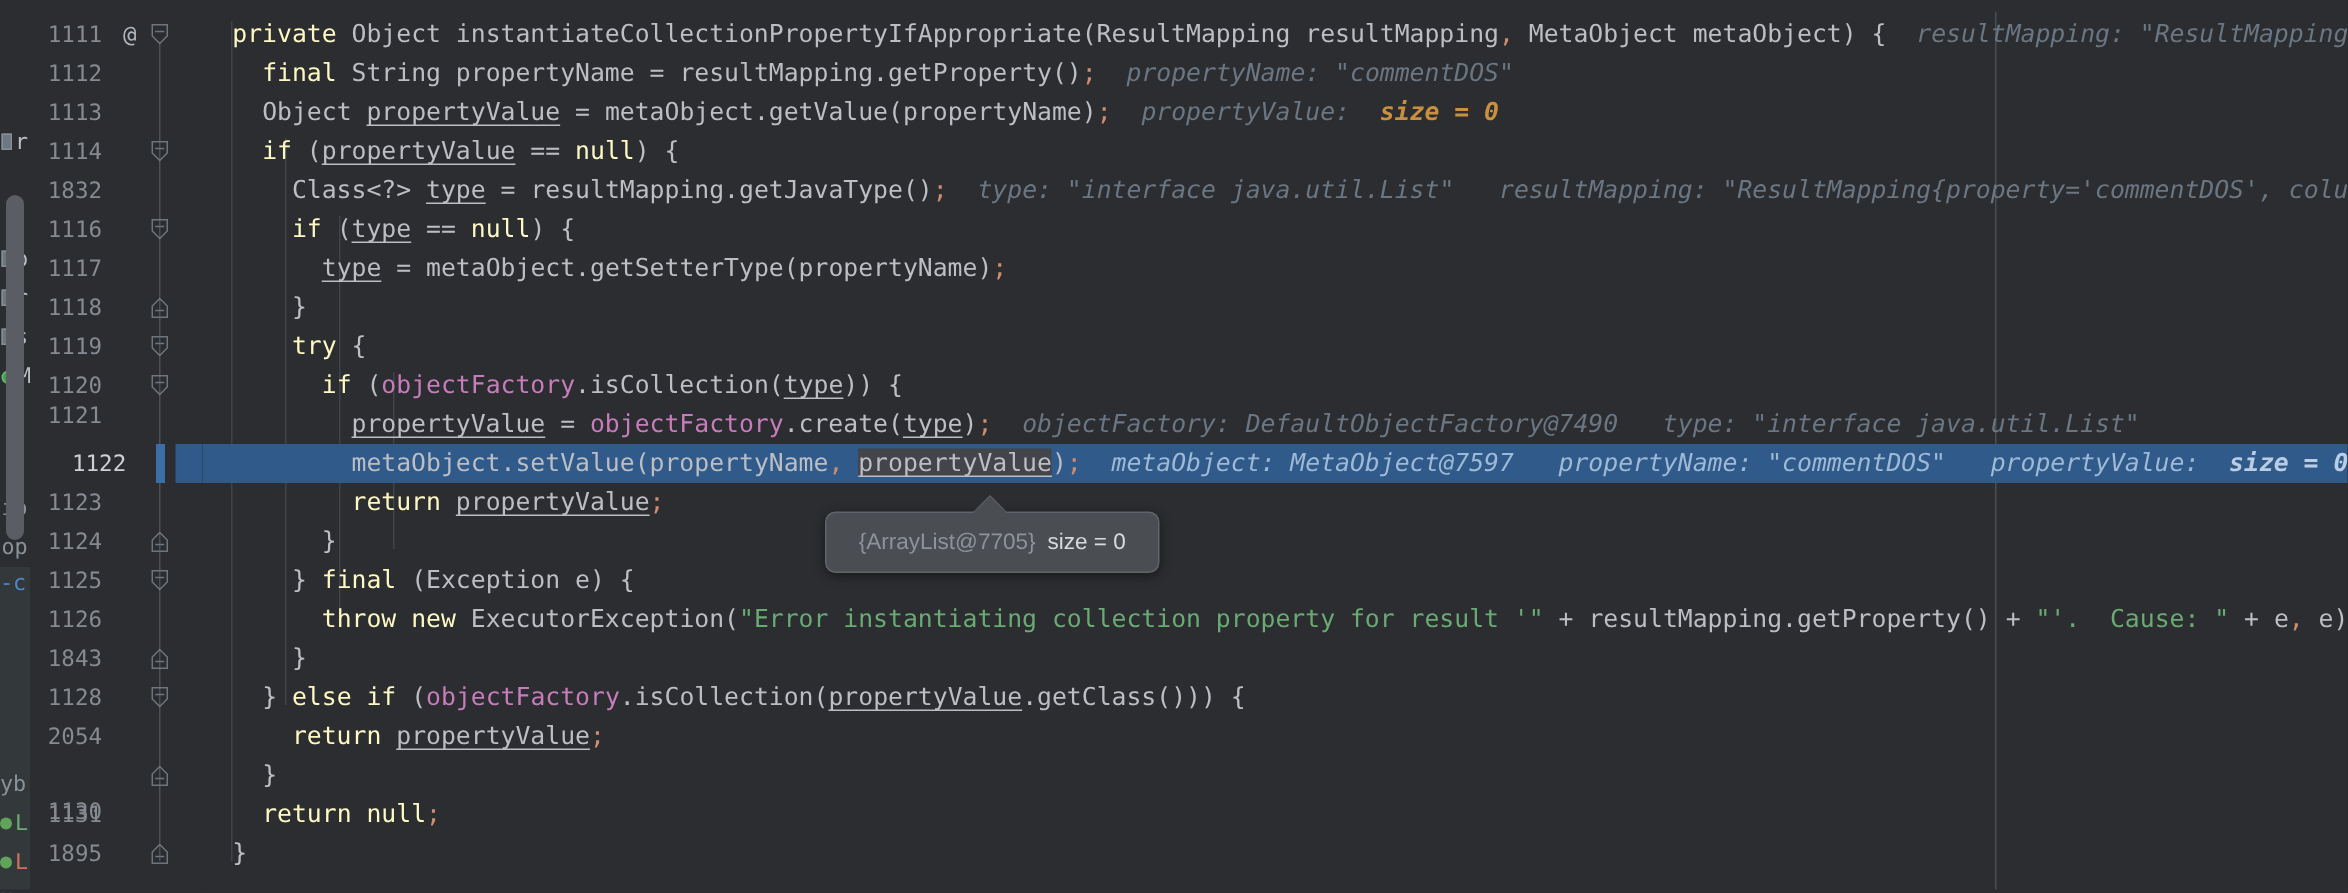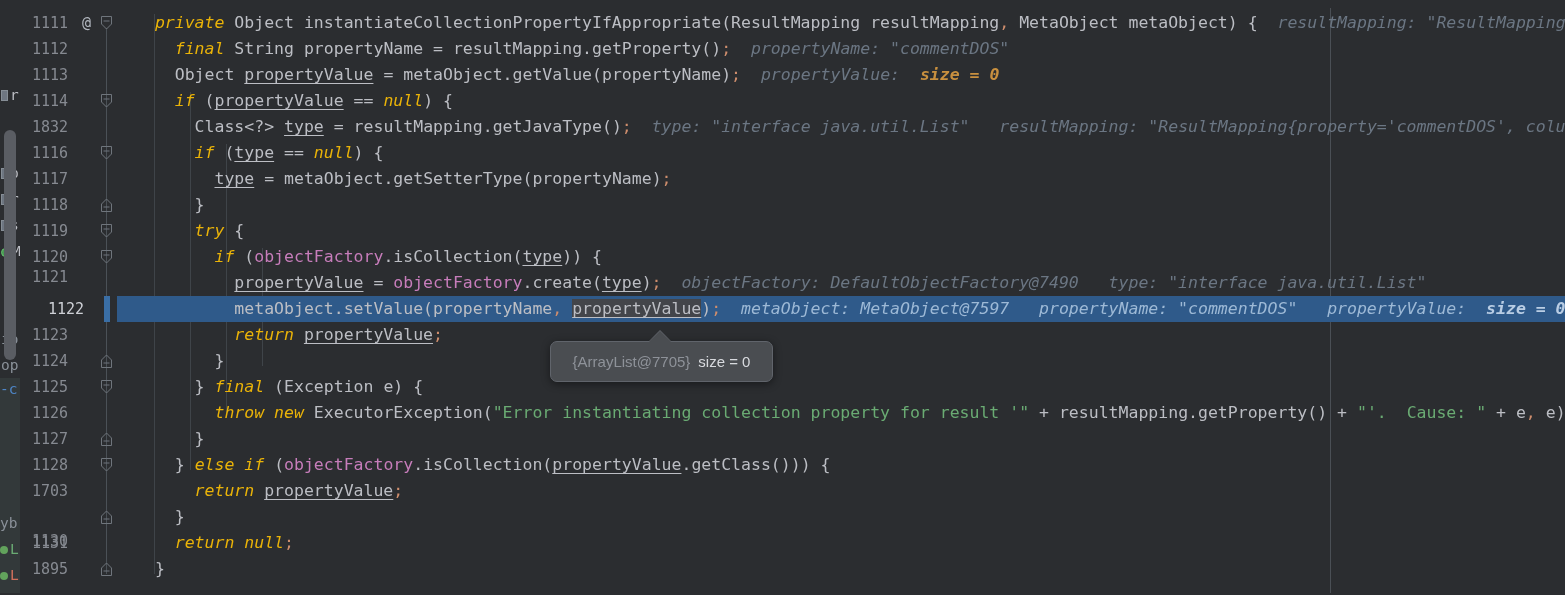--- a/index.html
+++ b/index.html
@@ -158,21 +158,21 @@
 
   
   .margin-guide {
     position: absolute;
     top: 0; bottom: 0;
     width: 1px;
     background: #4a4f55;
   }
 
   
-  .kw   { color: #eab308; font-style: italic; }
+  .kw   { color: #fef9c3; }
   .id   { color: #bcbec4; }
   .type { color: #bcbec4; }
   .fld  { color: #c77dbb; }
   .str  { color: #6aab73; }
   .punc { color: #bcbec4; }
   .semi { color: #cf8e6d; }
   .ul   { text-decoration: underline; text-underline-offset: 3px; }
   .hint {
     color: #6b7683;
     font-style: italic;
@@ -337,35 +337,35 @@
             </svg>
           </div>
           <div class="linenum" style="top: 374px;">1125</div>
           <div class="fold" style="top: 374px;">
             <svg width="13" height="26" viewBox="0 0 13 26">
               <path d="M1.5 6.5 L1.5 14 L6.5 19 L11.5 14 L11.5 6.5 Z" fill="none" stroke="#6f757c" stroke-width="1"></path>
               <line x1="3.5" y1="11" x2="9.5" y2="11" stroke="#6f757c" stroke-width="1"></line>
             </svg>
           </div>
           <div class="linenum" style="top: 400px;">1126</div>
-          <div class="linenum" style="top: 426px;">1127</div>
+          <div class="linenum" style="top: 426px;">1843</div>
           <div class="fold" style="top: 426px;">
             <svg width="13" height="26" viewBox="0 0 13 26">
               <path d="M1.5 19.5 L1.5 12 L6.5 7 L11.5 12 L11.5 19.5 Z" fill="none" stroke="#6f757c" stroke-width="1"></path>
               <line x1="3.5" y1="15" x2="9.5" y2="15" stroke="#6f757c" stroke-width="1"></line>
             </svg>
           </div>
           <div class="linenum" style="top: 452px;">1128</div>
           <div class="fold" style="top: 452px;">
             <svg width="13" height="26" viewBox="0 0 13 26">
               <path d="M1.5 6.5 L1.5 14 L6.5 19 L11.5 14 L11.5 6.5 Z" fill="none" stroke="#6f757c" stroke-width="1"></path>
               <line x1="3.5" y1="11" x2="9.5" y2="11" stroke="#6f757c" stroke-width="1"></line>
             </svg>
           </div>
-          <div class="linenum" style="top: 478px;">1703</div>
+          <div class="linenum" style="top: 478px;">2054</div>
           <div class="linenum" style="top: 528px;">1130</div>
           <div class="fold" style="top: 504px;">
             <svg width="13" height="26" viewBox="0 0 13 26">
               <path d="M1.5 19.5 L1.5 12 L6.5 7 L11.5 12 L11.5 19.5 Z" fill="none" stroke="#6f757c" stroke-width="1"></path>
               <line x1="3.5" y1="15" x2="9.5" y2="15" stroke="#6f757c" stroke-width="1"></line>
             </svg>
           </div>
           <div class="linenum" style="top: 530px;">1131</div>
           <div class="linenum" style="top: 556px;">1895</div>
           <div class="fold" style="top: 556px;">

